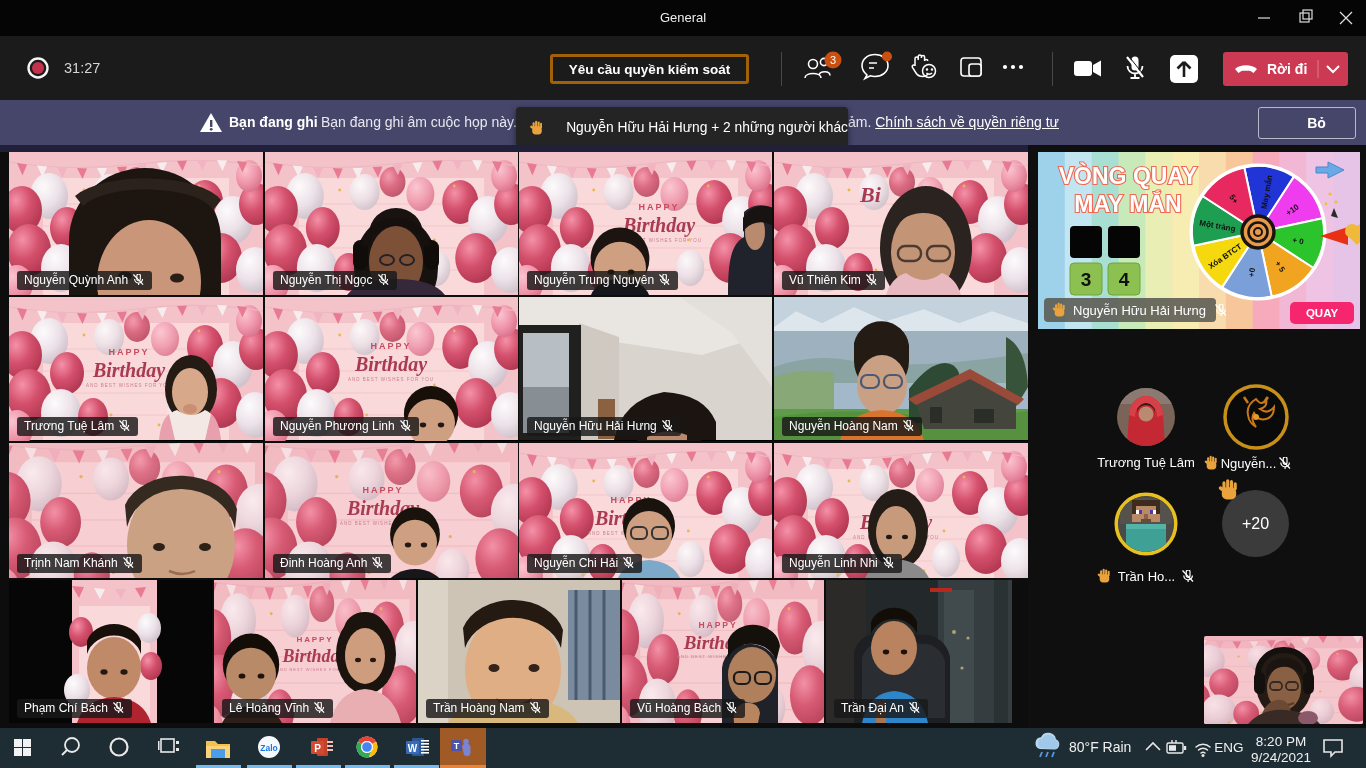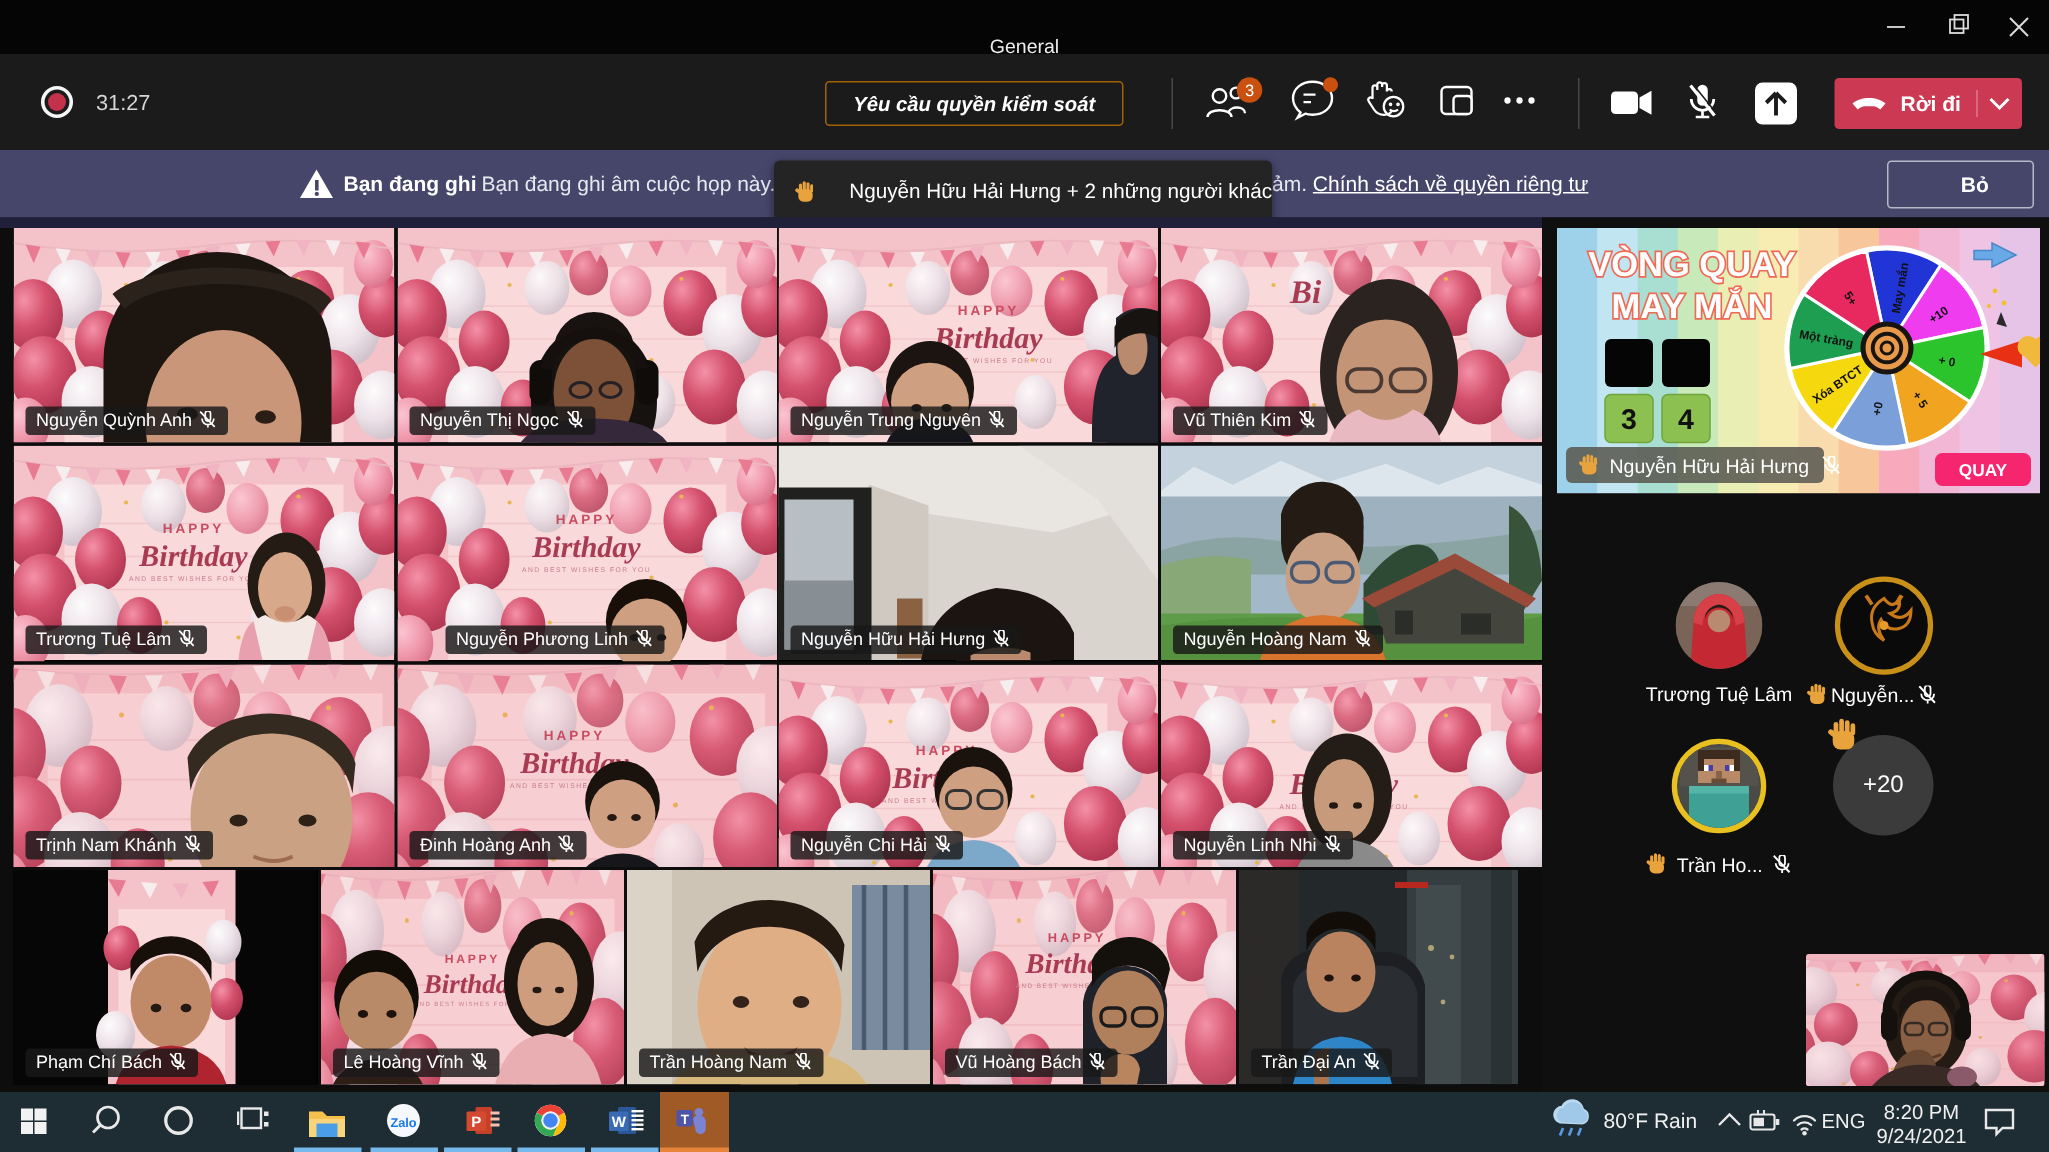--- a/index.html
+++ b/index.html
@@ -95,35 +95,35 @@
  <rect x="2.6" y="2.2" width="2.1" height="6.5" rx="1.05" fill="#e8a33d"></rect>
  <rect x="5.1" y="0.8" width="2.1" height="7" rx="1.05" fill="#e8a33d"></rect>
  <rect x="7.6" y="1.4" width="2.1" height="6.6" rx="1.05" fill="#e8a33d"></rect>
  <rect x="10.1" y="2.8" width="2.1" height="5.4" rx="1.05" fill="#e8a33d"></rect>
  <path d="M2.4 9 L0.6 7.6 a1.2 1.2 0 0 1 1.6 -1.8 l1.4 1.2z" fill="#e8a33d"></path>
 </g>
 </defs>
     </svg>
 
 <div class="abs" style="left:0;top:0;width:1366px;height:36px;background:#050505;"></div>
-<div class="abs" style="left:0;top:10px;width:1366px;text-align:center;color:#eee;font-size:13px;margin-top:13px;">General</div>
+<div class="abs" style="left:0;top:10px;width:1366px;text-align:center;color:#eee;font-size:13px;">General</div>
 <svg class="abs" style="left:1248px;top:0" width="118" height="36">
  <line x1="10" y1="18" x2="22" y2="18" stroke="#ddd" stroke-width="1.2"></line>
  <rect x="52" y="13" width="9" height="9" fill="none" stroke="#ddd" stroke-width="1.2"></rect>
  <rect x="55" y="10" width="9" height="9" fill="none" stroke="#ddd" stroke-width="1.2"></rect>
  <path d="M92 12 l12 12 M104 12 l-12 12" stroke="#ddd" stroke-width="1.3"></path>
 </svg>
 
 <div class="abs" style="left:0;top:36px;width:1366px;height:64px;background:#1b1b1b;"></div>
 <svg class="abs" style="left:24px;top:54px" width="120" height="30">
  <circle cx="14" cy="14" r="9.5" fill="none" stroke="#f5f5f5" stroke-width="2.4"></circle>
  <circle cx="14" cy="14" r="6" fill="#c4314b"></circle>
  <text x="40" y="19" fill="#d6d6d6" font-size="14.5">31:27</text>
 </svg>
-<div class="abs" style="left:550px;top:54px;width:199px;height:30px;border:1px solid #a16207;border-radius:3px;color:#fff;font-size:13.5px;font-weight:bold;display:flex;align-items:center;justify-content:center;font-style:italic;">Yêu cầu quyền kiểm soát</div>
+<div class="abs" style="left:550px;top:54px;width:199px;height:30px;border:3px solid #a16207;border-radius:3px;color:#fff;font-size:13.5px;font-weight:bold;display:flex;align-items:center;justify-content:center;">Yêu cầu quyền kiểm soát</div>
 <div class="abs" style="left:781px;top:52px;width:1px;height:34px;background:#484848;"></div>
 <div class="abs" style="left:1052px;top:52px;width:1px;height:34px;background:#484848;"></div>
 
 <svg class="abs" style="left:795px;top:50px" width="250" height="38">
  <g fill="none" stroke="#fff" stroke-width="1.6">
   <circle cx="18" cy="14" r="4.5"></circle>
   <path d="M10 28 c0 -6 16 -6 16 0"></path>
   <circle cx="29" cy="12" r="3.6"></circle>
   <path d="M24 25 c1 -4.5 11 -4.5 11 0.5"></path>
  </g>
@@ -276,21 +276,21 @@
         <g transform="scale(0.9961,1.0000)">
           <use href="#bb"></use>
         </g>
         <use href="#hb" x="0" y="0" transform="translate(126,52)"></use>
         <g>
           <ellipse cx="166" cy="117.1" rx="27.1" ry="28.1" fill="#181008"></ellipse>
           <ellipse cx="166" cy="125.8" rx="24" ry="23.8" fill="#cf9f82"></ellipse>
         </g>
         <ellipse cx="158" cy="128" rx="3.2" ry="2.4" fill="#241812"></ellipse>
         <ellipse cx="176" cy="128" rx="3.2" ry="2.4" fill="#241812"></ellipse>
-      </svg><div class="tag" style="left:8px;bottom:5px;margin-left:24px;">Nguyễn Phương Linh<svg width="13" height="12" viewBox="0 0 14 13">
+      </svg><div class="tag" style="left:8px;bottom:5px;">Nguyễn Phương Linh<svg width="13" height="12" viewBox="0 0 14 13">
           <use href="#micoff"></use>
         </svg></div></div>
 <div class="abs" style="left:519px;top:297px;width:253px;height:144px;overflow:hidden;background:#000;"><svg width="253" height="144" viewBox="0 0 253 144" preserveAspectRatio="none">
         <rect width="253" height="143" fill="#d9d4ce"></rect>
         <path d="M0 0 l253 0 l0 36 l-70 22 l-120 -18 l-63 14 z" fill="#e9e6e2"></path>
         <path d="M160 0 l93 0 l0 90 l-40 -54 z" fill="#e3dfda"></path>
         <path d="M60 26 L100 40 L100 143 L60 143 Z" fill="#cfc9c2"></path>
         <rect x="0" y="28" width="62" height="115" fill="#20201e"></rect>
         <rect x="4" y="36" width="46" height="100" fill="#b8bfc4"></rect>
         <rect x="4" y="90" width="46" height="46" fill="#878e94"></rect>

